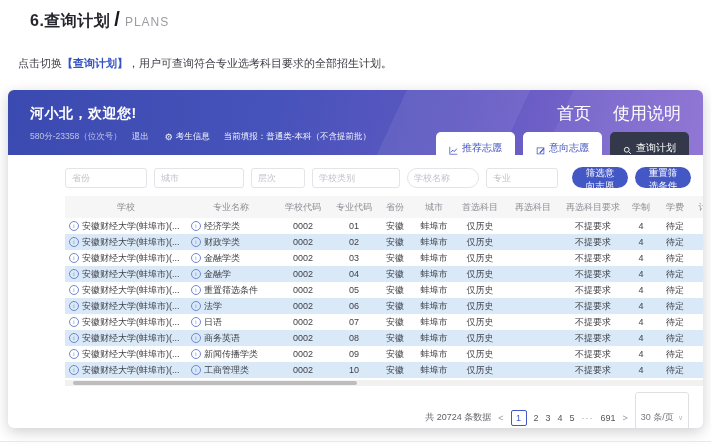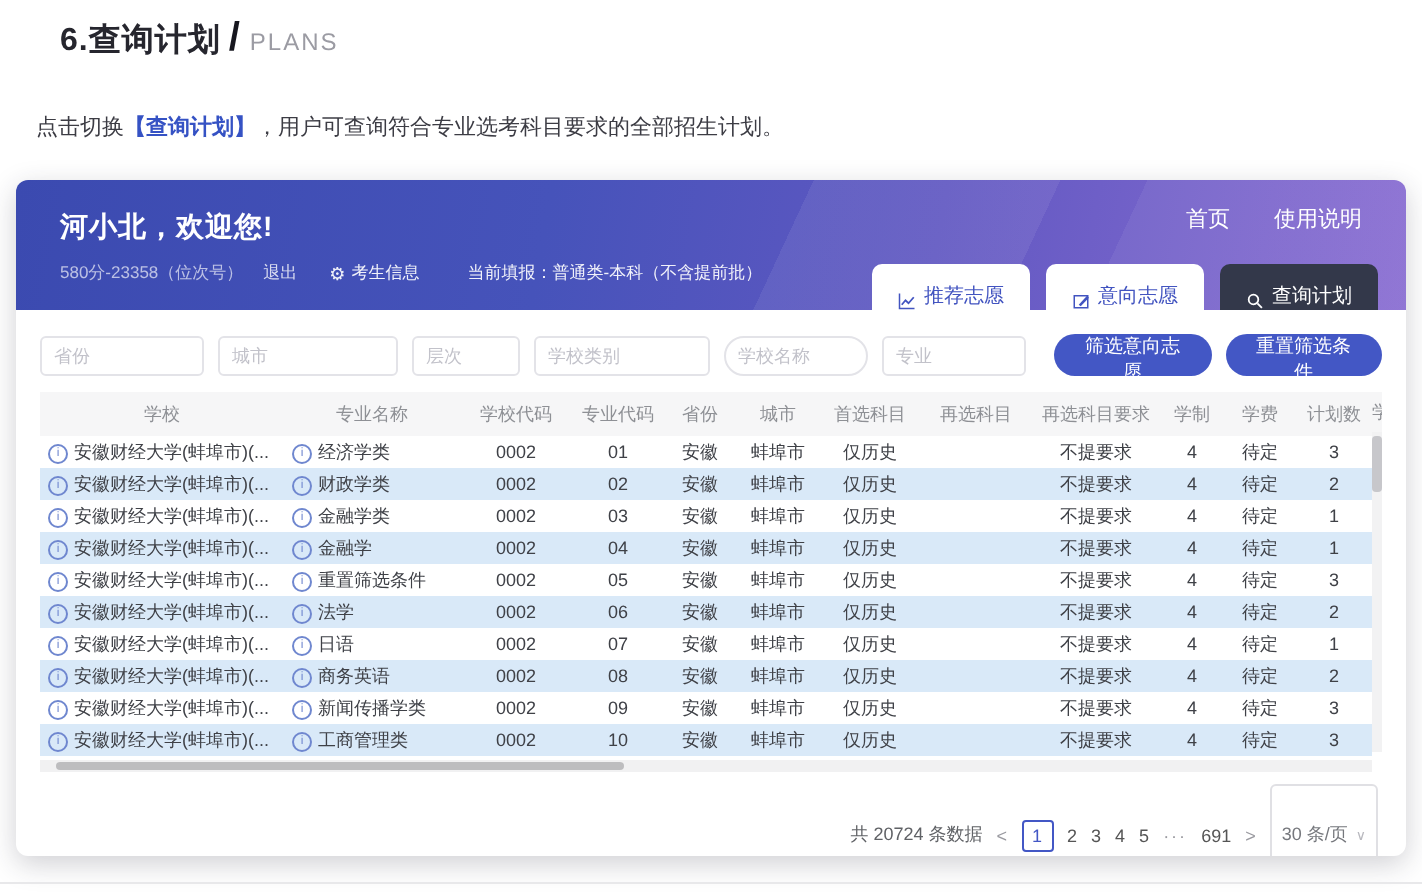--- a/index.html
+++ b/index.html
@@ -21,30 +21,30 @@
     background:
       linear-gradient(115deg,rgba(255,255,255,0) 55%,rgba(255,255,255,0.07) 55%,rgba(255,255,255,0.07) 72%,rgba(255,255,255,0) 72%),
       linear-gradient(115deg,rgba(255,255,255,0) 78%,rgba(255,255,255,0.06) 78%),
       linear-gradient(100deg,#3b4ab0 0%,#4653ba 38%,#6158c2 66%,#8a6ed2 100%);}
   .welcome{position:absolute;left:22px;top:15px;color:#fff;font-size:14px;font-weight:bold;letter-spacing:0.5px;text-align:center;}
   .subrow{position:absolute;left:22px;top:41px;display:flex;align-items:center;color:rgba(255,255,255,0.92);font-size:8.5px;white-space:nowrap;}
   .subrow .dim{color:rgba(255,255,255,0.65);}
   .subrow .logout{margin-left:10px;color:rgba(255,255,255,0.8);cursor:pointer;}
   .subrow .cand{margin-left:16px;display:flex;align-items:center;gap:3px;cursor:pointer;}
   .subrow .gear{font-size:9px;line-height:9px;}
-  .subrow .batch{margin-left:24px;}
-  .hnav{position:absolute;right:22px;top:12px;display:flex;gap:22px;color:#fff;font-size:11px;}
+  .subrow .batch{margin-left:14px;}
+  .hnav{position:absolute;right:22px;top:12px;display:flex;gap:22px;color:#fff;font-size:17px;}
   .hnav span{cursor:pointer;}
   .tabs{position:absolute;right:14px;bottom:0;display:flex;gap:8px;}
   .tab{height:23px;padding:0 13px;display:flex;align-items:flex-end;gap:4px;
     border-radius:5px 5px 0 0;font-size:10px;background:#ffffff;color:#4254c0;cursor:pointer;}
   .tab.active{background:#33384a;color:#ffffff;}
   .tab svg{flex:0 0 auto;}
   
-  .card-body{position:relative;padding:6px 12px 0;}
+  .card-body{position:relative;padding:6px 12px 0;margin-left:45px;}
   .filters{display:flex;align-items:center;margin-top:6px;}
   .finput{height:18px;border:1px solid #e3e3e8;border-radius:3px;font-size:9px;padding:0 6px;
     color:#555;margin-right:7px;outline:none;background:#fff;
     font-family:"Liberation Sans","DejaVu Sans",sans-serif;}
   .finput::placeholder{color:#c2c2ca;}
   .f1{width:68px;}.f2{width:76px;}.f3{width:40px;}.f4{width:74px;}.f5{width:58px;border-radius:10px;}.f6{width:58px;}
   .btns{margin-left:auto;display:flex;}
   .pillbtn{height:21px;border-radius:11px;background:#4357c5;color:#fff;font-size:9.5px;
     padding:0 11px;border:none;margin-left:7px;cursor:pointer;
     font-family:"Liberation Sans","DejaVu Sans",sans-serif;}

